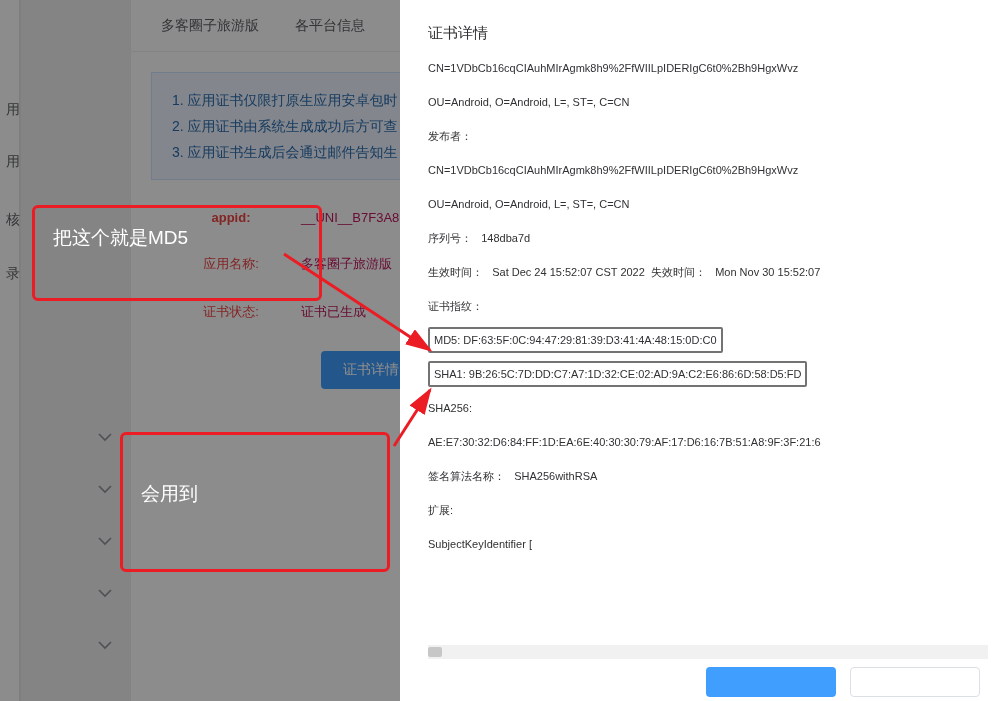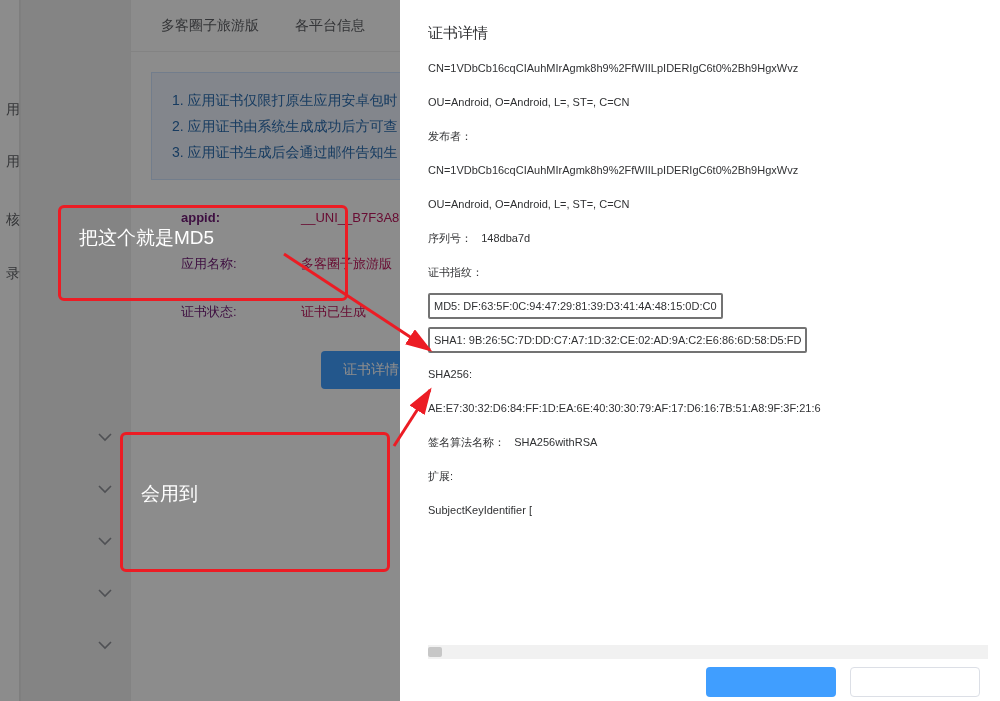--- a/index.html
+++ b/index.html
@@ -46,21 +46,21 @@
     border: 1px solid #cfe3ff;
     color: #2b6cb0;
     font-size: 14px;
     line-height: 26px;
   }
 
   .form-area {
     padding: 10px 30px 0 50px;
   }
   .form-row { display: flex; align-items: center; margin-bottom: 30px; }
-  .form-row .label { width: 120px; text-align: left; color: #701a75; font-size: 13px; padding-right: 20px; }
+  .form-row .label { width: 120px; text-align: center; color: #ef4444; font-size: 13px; padding-right: 20px; }
   .form-row .value { color: #be185d; font-size: 13px; }
 
   .cert-btn {
     display: inline-block;
     margin-left: 140px;
     background: #409eff; color: #fff;
     padding: 10px 22px; border-radius: 4px; font-size: 14px;
     border: none;
   }
 
@@ -199,20 +199,26 @@
   <div class="modal-body">
     <div class="row" style="margin-top:-10px">CN=1VDbCb16cqCIAuhMIrAgmk8h9%2FfWIILpIDERIgC6t0%2Bh9HgxWvz</div>
     <div class="row">OU=Android, O=Android, L=, ST=, C=CN</div>
     <div class="row">发布者：</div>
     <div class="row">CN=1VDbCb16cqCIAuhMIrAgmk8h9%2FfWIILpIDERIgC6t0%2Bh9HgxWvz</div>
     <div class="row">OU=Android, O=Android, L=, ST=, C=CN</div>
     <div class="row">
       <span>序列号：</span>&nbsp;&nbsp;
       <span>148dba7d</span>
     </div>
+    <div class="row">
+      <span>生效时间：</span>&nbsp;&nbsp;
+      <span>Sat Dec 24 15:52:07 CST 2022</span>&nbsp;
+      <span>失效时间：</span>&nbsp;&nbsp;
+      <span>Mon Nov 30 15:52:07</span>
+    </div>
     <div class="row">证书指纹：</div>
     <div class="row"><span class="hl-red">MD5: DF:63:5F:0C:94:47:29:81:39:D3:41:4A:48:15:0D:C0</span></div>
     <div class="row"><span class="hl-red">SHA1: 9B:26:5C:7D:DD:C7:A7:1D:32:CE:02:AD:9A:C2:E6:86:6D:58:D5:FD</span></div>
     <div class="row">SHA256:</div>
     <div class="row">AE:E7:30:32:D6:84:FF:1D:EA:6E:40:30:30:79:AF:17:D6:16:7B:51:A8:9F:3F:21:6</div>
     <div class="row">
       <span>签名算法名称：</span>&nbsp;&nbsp;
       <span>SHA256withRSA</span>
     </div>
     <div class="row">扩展:</div>
@@ -222,21 +228,21 @@
   <div class="fake-scrollbar">
     <div class="thumb"></div>
   </div>
 
   <div class="modal-footer">
     <div class="btn-primary-bottom"></div>
     <div class="btn-default-bottom"></div>
   </div>
 </div>
 
-<div class="anno-box" style="left:58px; top:205px; width:290px; height:96px;">
+<div class="anno-box" style="left:32px; top:205px; width:290px; height:96px;">
   <div class="anno-text">把这个就是MD5</div>
 </div>
 
 <div class="anno-box" style="left:120px; top:432px; width:270px; height:140px;">
   <div class="anno-text">
     <br>
     <span>会用到</span>
   </div>
 </div>
 

